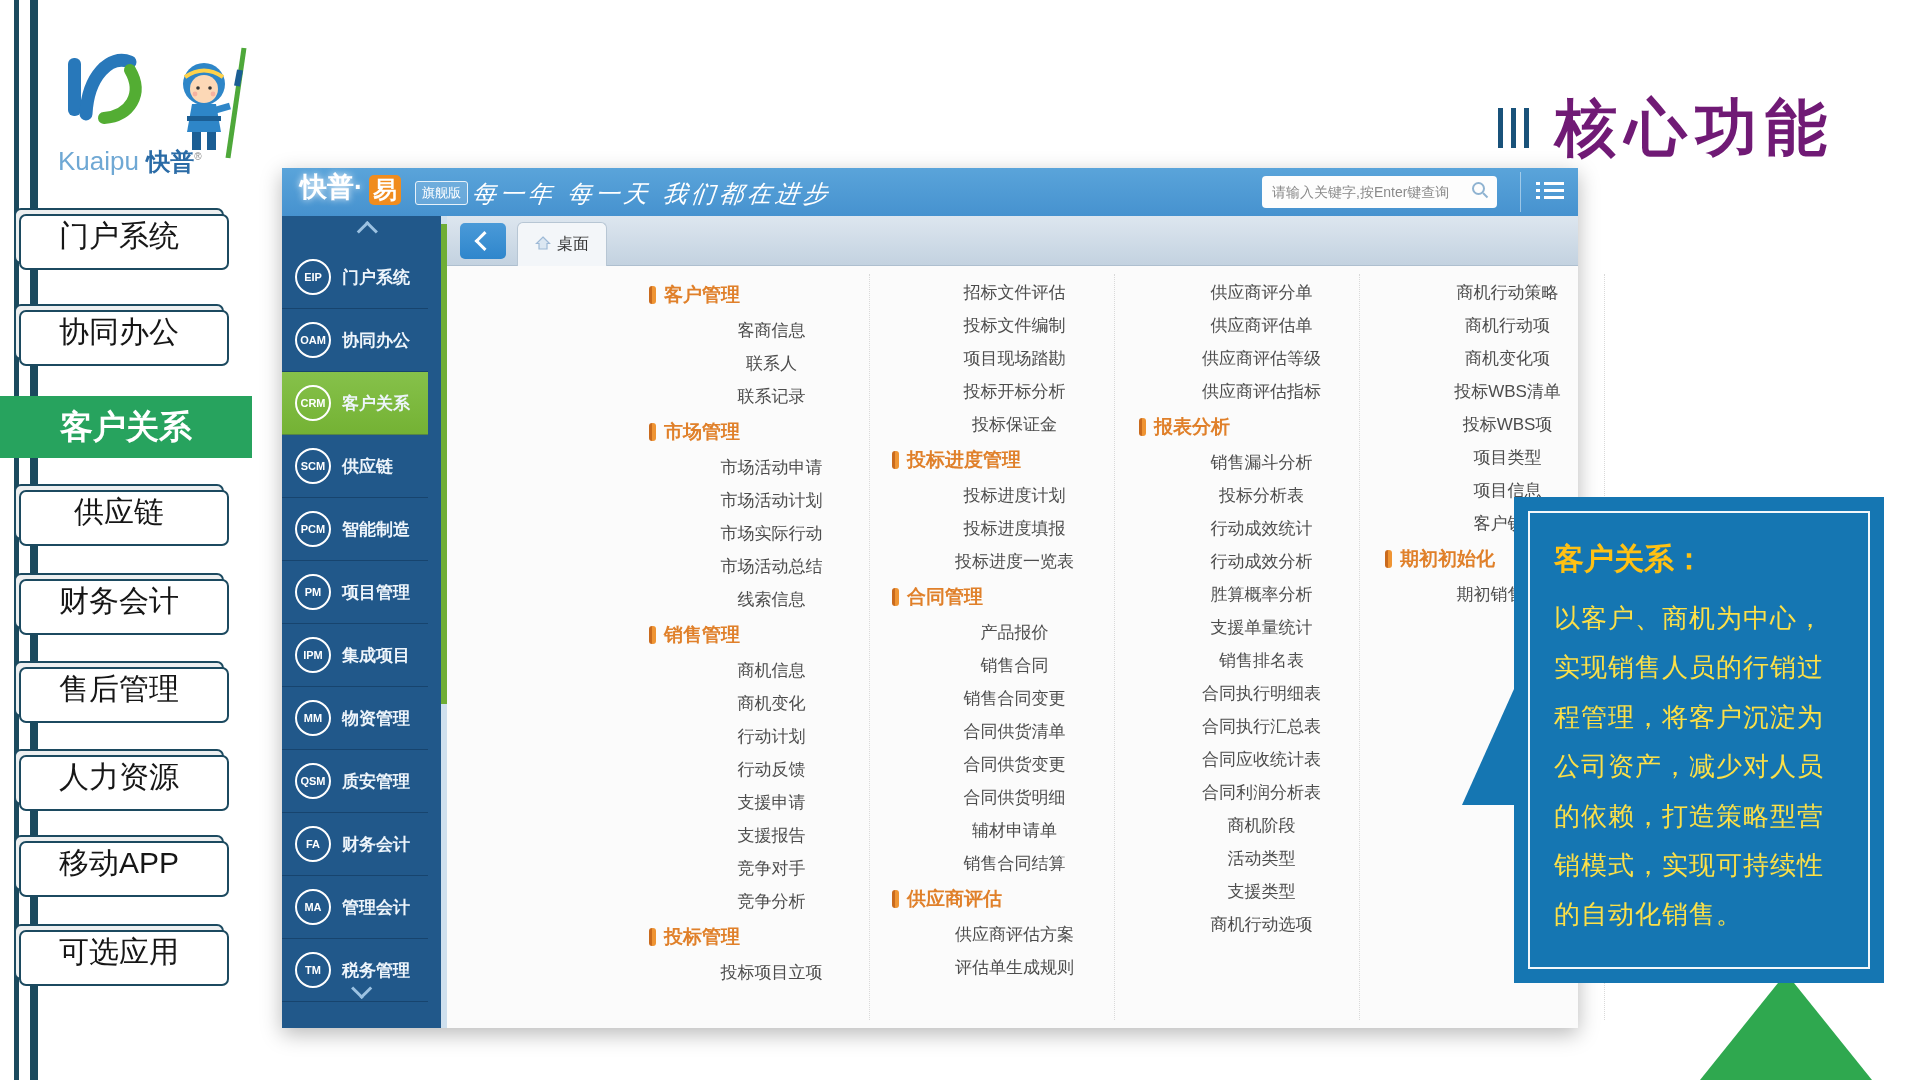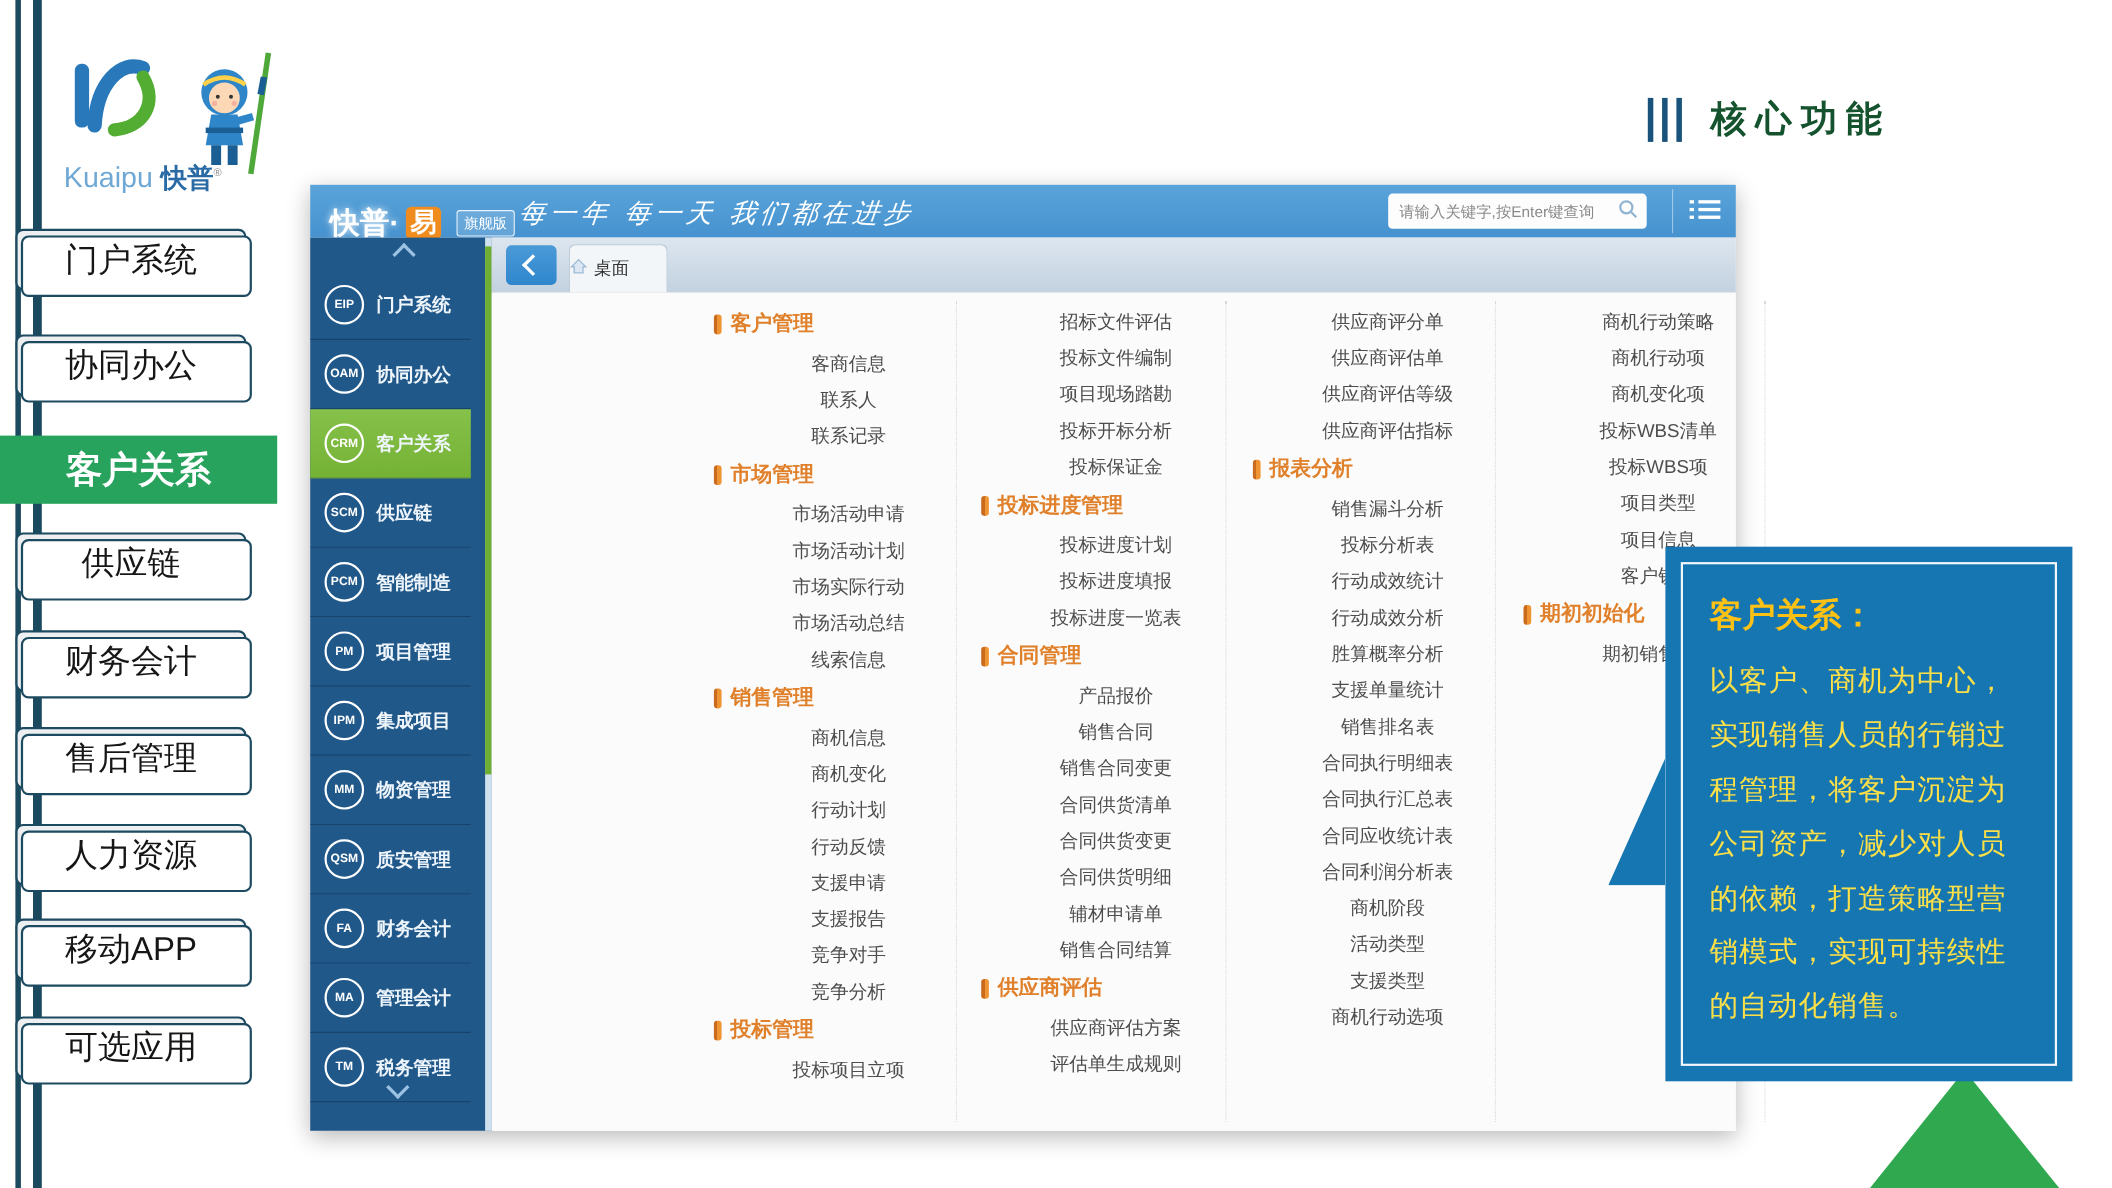--- a/index.html
+++ b/index.html
@@ -14,38 +14,38 @@
   .logo-mark{position:absolute;left:58px;top:42px;}
   .mascot{position:absolute;left:170px;top:44px;}
   .logo-text{position:absolute;left:58px;top:146px;width:220px;font-size:26px;color:#6fa8d4;}
   .logo-text b{color:#2a6ba6;font-size:24px;}
   .logo-text sup{font-size:10px;color:#8a8a8a;}
 
   
   .page-heading{position:absolute;left:1498px;top:86px;display:flex;align-items:center;gap:26px;}
   .heading-bars{display:flex;gap:8px;}
   .heading-bars i{display:block;width:5px;height:40px;background:#19527a;}
-  .heading-text{font-size:33px;font-weight:bold;color:#14532d;letter-spacing:8px;}
+  .heading-text{font-size:62px;font-weight:bold;color:#701a75;letter-spacing:8px;}
 
   
   .sb-btn{position:absolute;left:14px;width:210px;height:56px;background:#edeff0;
           border:2px solid #1c4a60;border-radius:7px;display:flex;align-items:center;justify-content:center;
           font-size:30px;color:#161616;cursor:pointer;box-sizing:border-box;z-index:3;}
   .sb-btn::after{content:"";position:absolute;inset:-2px;border:2px solid #1c4a60;border-radius:7px;
           transform:translate(5px,6px);z-index:-1;background:#fff;}
   .sb-btn.active{left:0;width:252px;height:62px;background:#27a35e;border:none;color:#fff;
           font-size:33px;font-weight:bold;border-radius:0;}
   .sb-btn.active::after{display:none;}
 
   
   .app-window{position:absolute;left:282px;top:168px;width:1296px;height:860px;background:#fbfbfb;
           box-shadow:0 6px 20px rgba(0,0,0,.28);}
   .titlebar{position:absolute;left:0;top:0;width:1296px;height:48px;
           background:linear-gradient(#5aa4da,#4692cf);}
-  .product{position:absolute;left:18px;top:17px;display:flex;align-items:center;gap:6px;}
+  .product{position:absolute;left:18px;top:1px;display:flex;align-items:flex-end;gap:6px;}
   .product .pname{color:#fff;font-size:27px;font-weight:bold;text-shadow:0 0 7px rgba(255,255,255,.9);}
   .product .pbadge{display:inline-block;background:#f08c1e;color:#fff;font-size:24px;font-weight:bold;
           border-radius:5px;padding:1px 4px;line-height:28px;}
   .product .edition{display:inline-block;margin-left:8px;border:1px solid #e8f2fa;color:#fff;
           background:rgba(255,255,255,.16);font-size:13px;border-radius:3px;padding:2px 6px;}
   .slogan{position:absolute;left:190px;top:10px;color:#fff;font-size:24px;font-style:italic;
           font-family:"DejaVu Serif","Liberation Serif",serif;transform:skewX(-6deg);letter-spacing:4px;}
   .search-box{position:absolute;left:980px;top:8px;width:235px;height:32px;background:#fdfdfd;
           border-radius:4px;display:flex;align-items:center;box-sizing:border-box;padding:0 8px;}
   .search-box input{flex:1;border:none;outline:none;background:transparent;font-size:14px;color:#555;
@@ -79,21 +79,21 @@
 
   
   .tabbar{position:absolute;left:165px;top:48px;width:1131px;height:50px;
           background:linear-gradient(#dde6ef,#c3d2e0);border-bottom:1px solid #aebfcf;box-sizing:border-box;}
   .back-btn{position:absolute;left:13px;top:7px;width:46px;height:36px;border-radius:5px;cursor:pointer;
           background:linear-gradient(#4a9ad8,#2f86cc);display:flex;align-items:center;justify-content:center;}
   .back-chev{width:11px;height:11px;border-left:3px solid #fff;border-bottom:3px solid #fff;
           transform:rotate(45deg) translate(1px,-1px);}
   .tab{position:absolute;left:70px;top:6px;width:90px;height:44px;background:#f3f6f9;
           border:1px solid #b7c6d4;border-bottom:none;border-radius:6px 6px 0 0;display:flex;
-          align-items:center;justify-content:flex-start;gap:6px;font-size:16px;color:#333;cursor:pointer;
+          align-items:center;justify-content:center;gap:6px;font-size:16px;color:#333;cursor:pointer;
           box-sizing:border-box;}
 
   
   .content{position:absolute;left:165px;top:98px;width:1131px;height:762px;background:#fbfbfb;text-align:center;}
   .col-sep{position:absolute;top:8px;height:746px;width:0;border-left:1px dotted #d9d9d9;}
   .menu-col{position:absolute;top:10px;width:230px;}
   .menu-header{height:38px;line-height:38px;display:flex;align-items:center;gap:8px;
           color:#e0802a;font-size:19px;font-weight:bold;}
   .menu-header .bullet{display:inline-block;width:7px;height:18px;border-radius:3px;
           background:linear-gradient(90deg,#c96a1d 45%,#ef9433 45%);flex:0 0 auto;}

